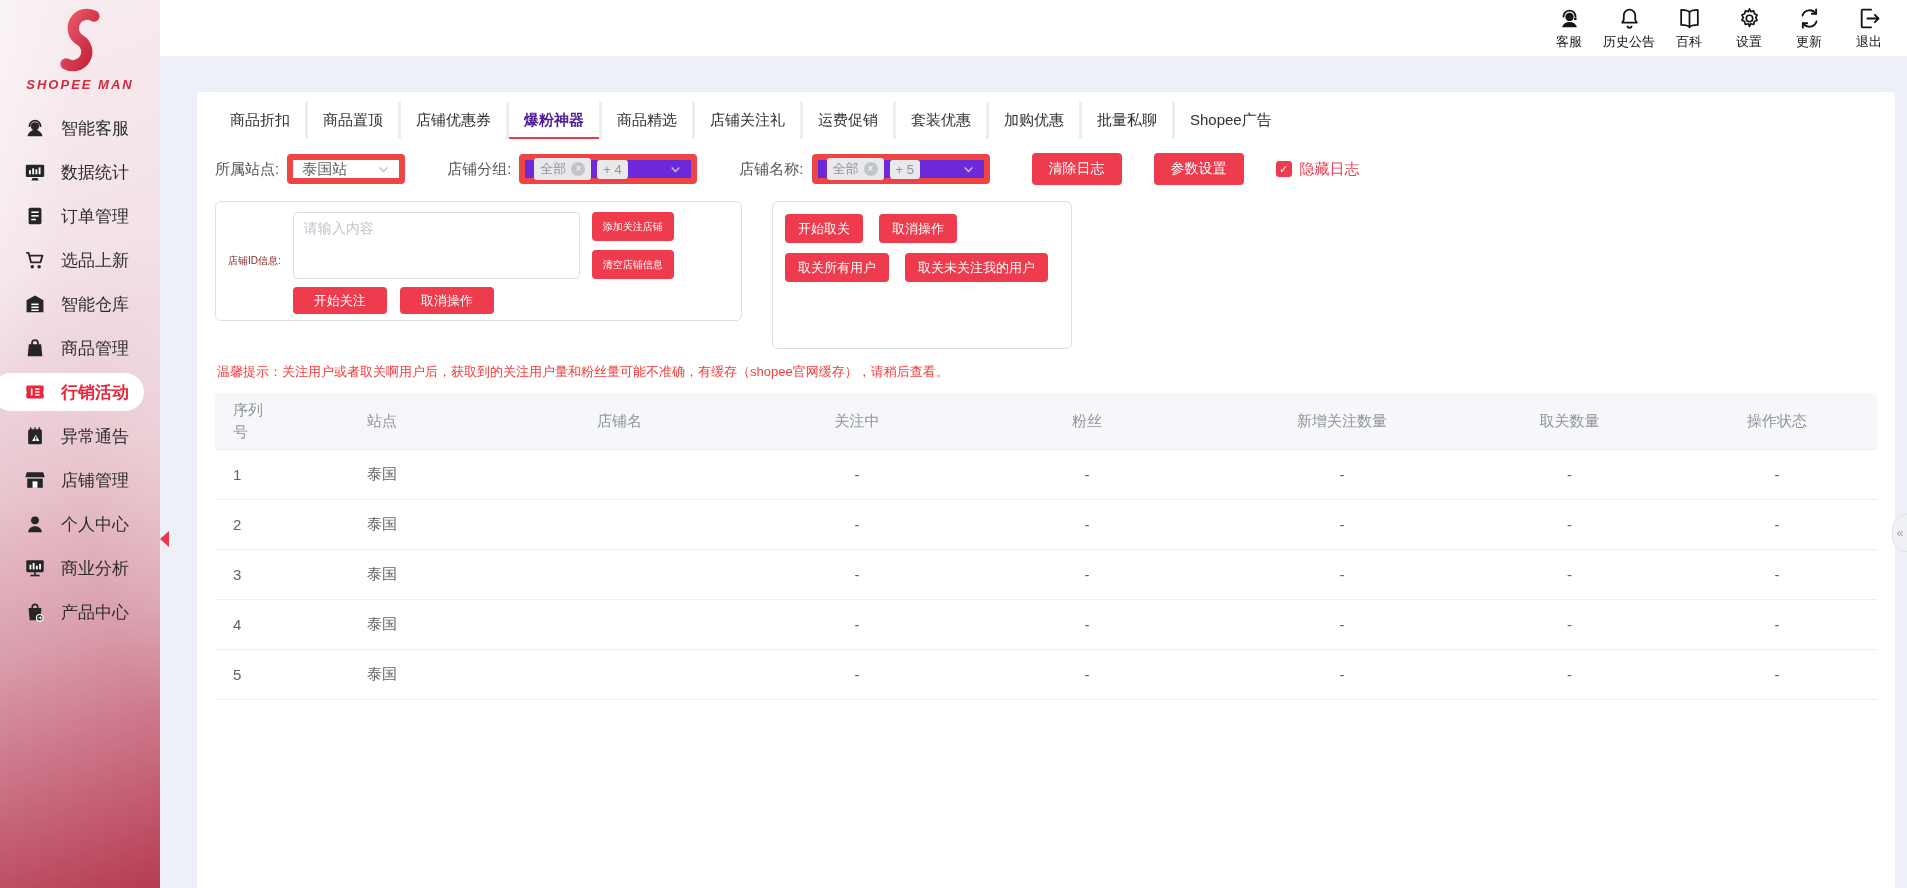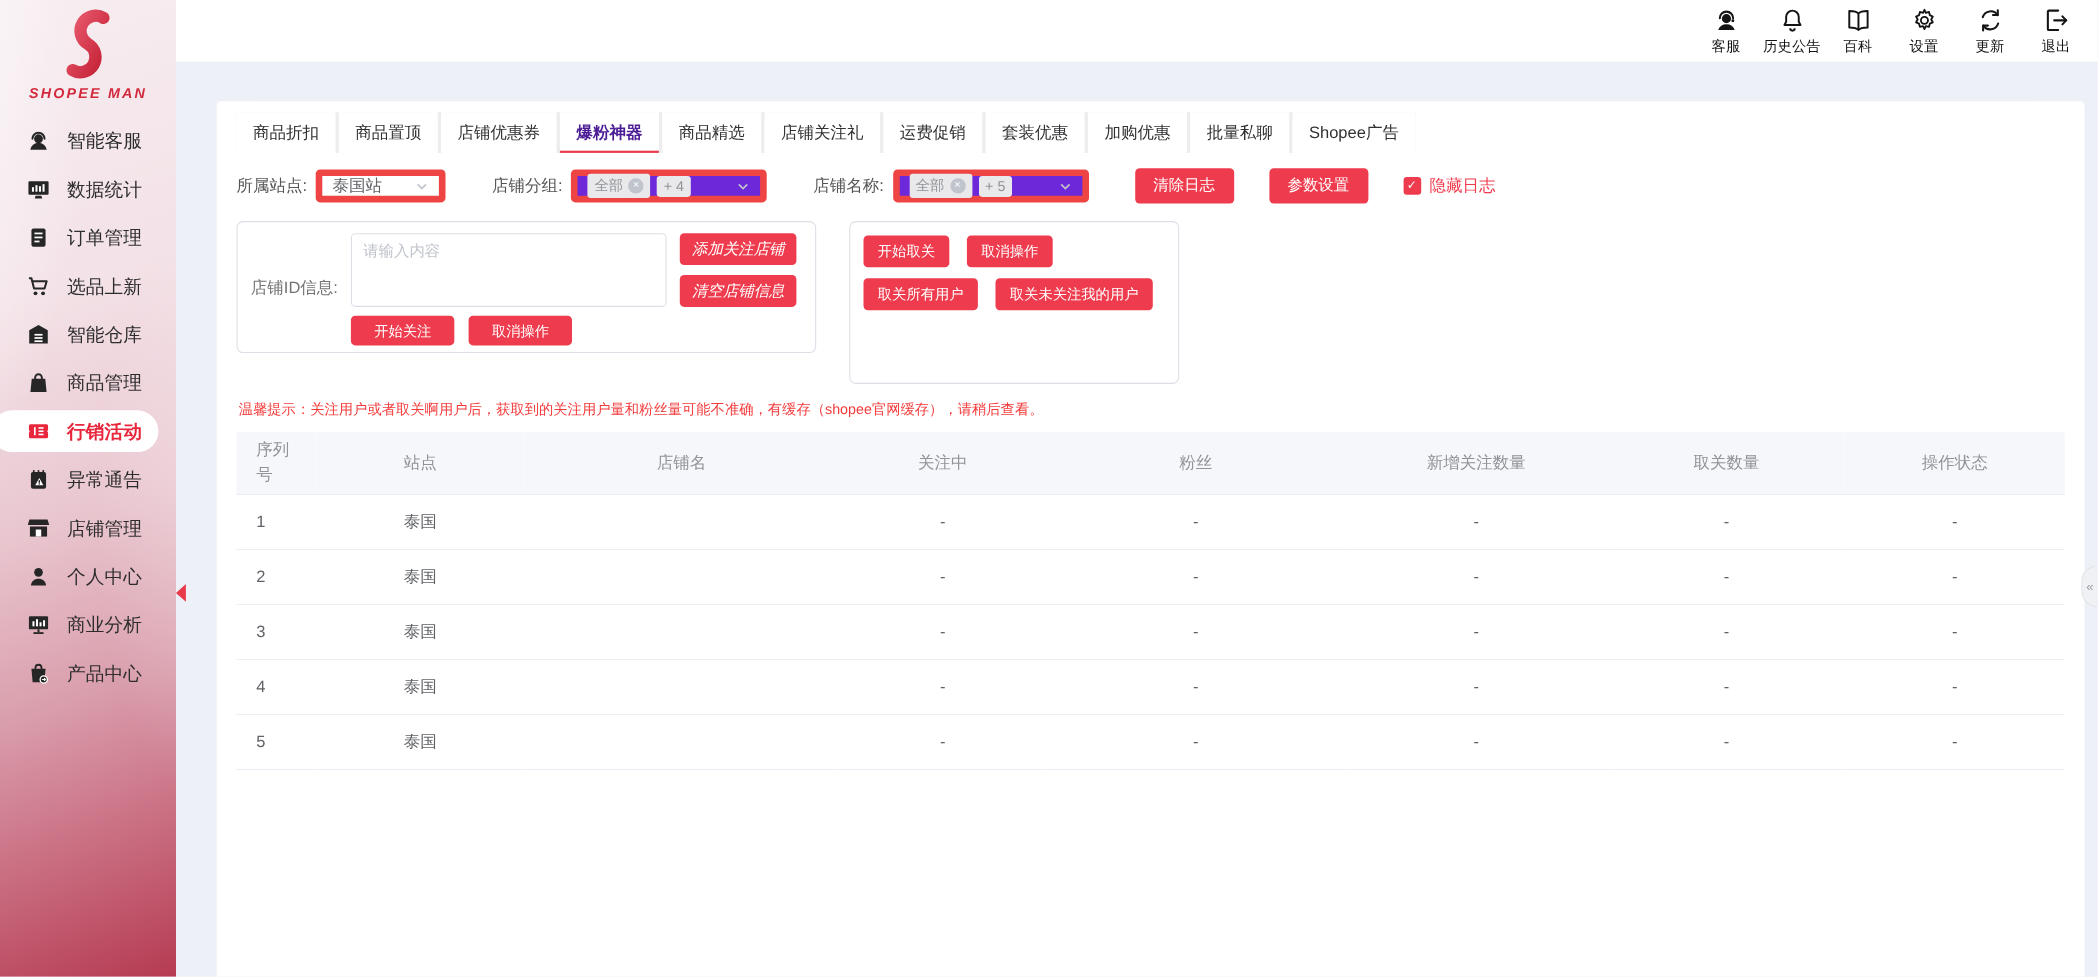--- a/index.html
+++ b/index.html
@@ -99,30 +99,30 @@
   .cb {
     width:16px; height:16px; background:#ee3b4d; border-radius:3px; color:#fff;
     font-size:11px; line-height:16px; text-align:center; cursor:pointer; flex:0 0 auto;
   }
   .hide-label { color:#ee3b4d; margin-left:8px; }
 
   
   .panels { display:flex; gap:30px; margin-top:16px; align-items:flex-start; }
   .panel { border:1px solid #dcdfe6; border-radius:6px; background:#fff; }
   .follow-panel { width:527px; height:120px; display:flex; gap:12px; padding:10px 12px; }
-  .panel-label { font-size:15px; color:#737373; align-self:center; white-space:nowrap; }
+  .panel-label { font-size:10px; color:#7f1d1d; align-self:center; white-space:nowrap; }
   .panel-main { flex:1; }
   .ta-row { display:flex; gap:12px; }
   .ta-row textarea {
     width:287px; height:67px; resize:none; border:1px solid #dcdfe6; border-radius:4px;
     padding:7px 10px; font-size:14px; color:#606266; font-family:inherit; outline:none;
   }
   .ta-row textarea::placeholder { color:#c0c4cc; }
   .ta-buttons { display:flex; flex-direction:column; gap:9px; }
-  .ta-buttons .btn { height:29px; padding:0 11px; font-size:14px;font-style:italic; }
+  .ta-buttons .btn { height:29px; padding:0 11px; font-size:10px; }
   .ta-actions { display:flex; gap:13px; margin-top:8px; }
   .ta-actions .btn { height:27px; padding:0 21px; font-size:13px; }
   .unfollow-panel { width:300px; height:148px; padding:12px 12px; display:flex; flex-direction:column; gap:10px; }
   .u-row { display:flex; gap:16px; }
   .u-row .btn { height:29px; padding:0 13px; font-size:13px; }
 
   
   .notice { color:#f43b3b; font-size:13px; margin:14px 0 0 2px; }
 
   

